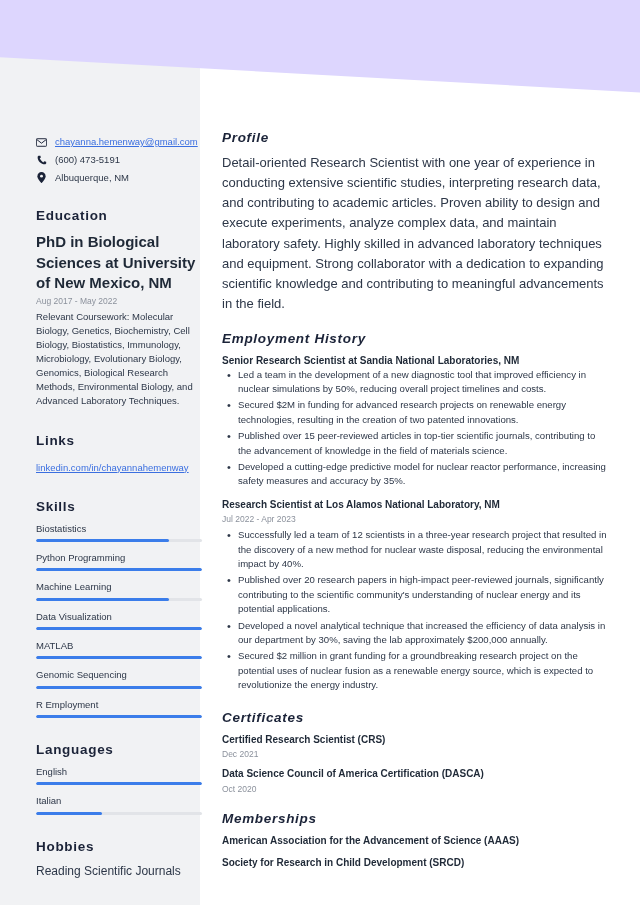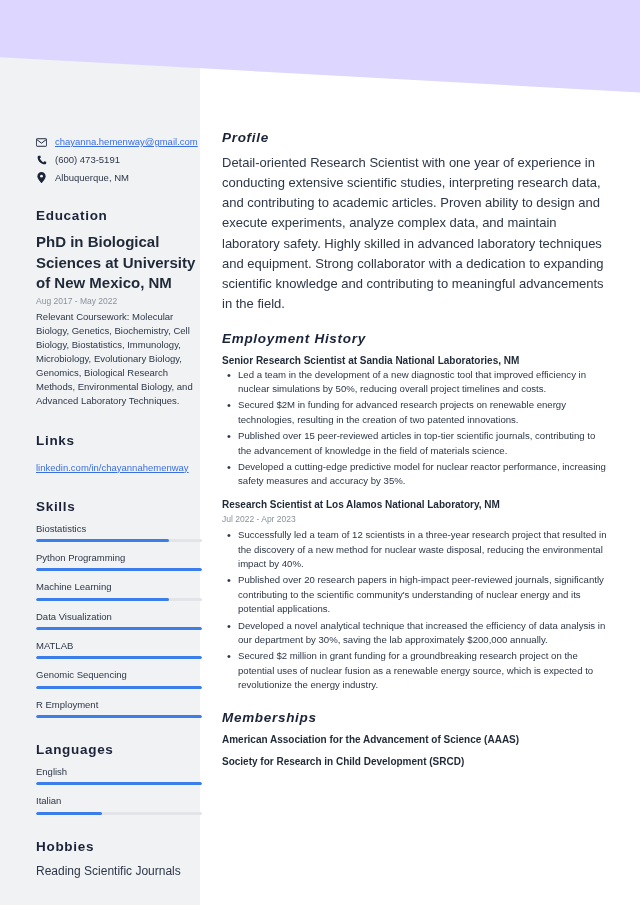--- a/index.html
+++ b/index.html
@@ -421,20 +421,33 @@
             <ul class="bullets">
               <li>Successfully led a team of 12 scientists in a three-year research project that resulted in the discovery of a new method for nuclear waste disposal, reducing the environmental impact by 40%.</li>
               <li>Published over 20 research papers in high-impact peer-reviewed journals, significantly contributing to the scientific community's understanding of nuclear energy and its potential applications.</li>
               <li>Developed a novel analytical technique that increased the efficiency of data analysis in our department by 30%, saving the lab approximately $200,000 annually.</li>
               <li>Secured $2 million in grant funding for a groundbreaking research project on the potential uses of nuclear fusion as a renewable energy source, which is expected to revolutionize the energy industry.</li>
             </ul>
           </div>
         </div>
     </div>
 
+    <div class="section">
+      <div class="main-heading">Certificates</div>
+      <div id="certs-list">
+          <div class="cert">
+            <div class="cert-name">Certified Research Scientist (CRS)</div>
+            <div class="cert-date">Dec 2021</div>
+          </div>
+          <div class="cert">
+            <div class="cert-name">Data Science Council of America Certification (DASCA)</div>
+            <div class="cert-date">Oct 2020</div>
+          </div>
+        </div>
+    </div>
 
     <div class="section">
       <div class="main-heading">Memberships</div>
       <div id="memberships-list">
           <div class="membership">American Association for the Advancement of Science (AAAS)</div>
           <div class="membership">Society for Research in Child Development (SRCD)</div>
         </div>
     </div>
 
   </div>

